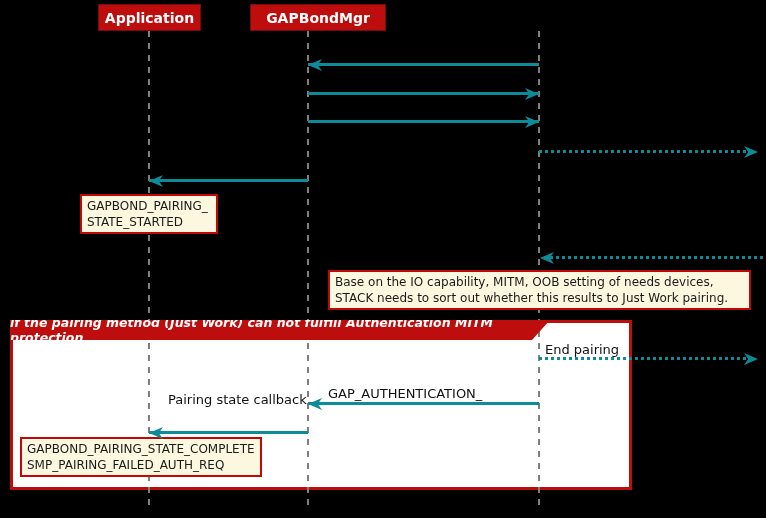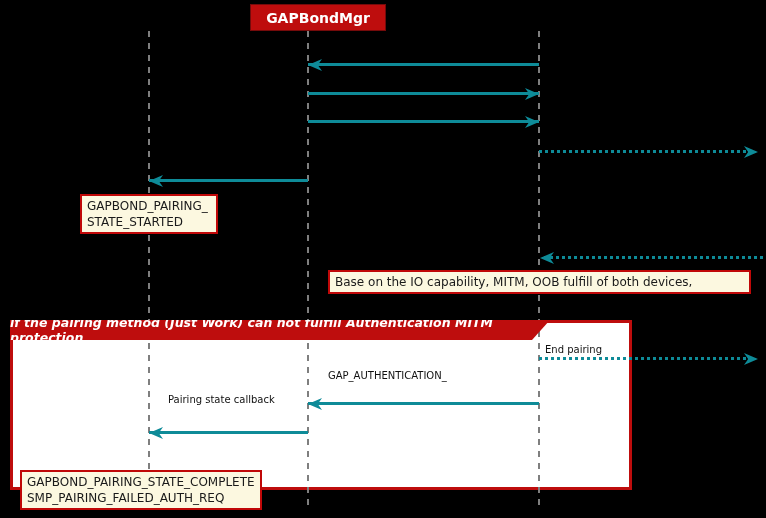--- a/index.html
+++ b/index.html
@@ -28,21 +28,21 @@
 
   .msg{position:absolute;z-index:5;}
   .msg i{position:absolute;display:block;}
   .line{height:3px;left:0;right:0;top:4px;background:var(--arrow);}
   .line.dotted{background:repeating-linear-gradient(90deg,var(--arrow) 0 3px,transparent 3px 6px);}
   .head{width:14px;height:12px;top:0;background:var(--arrow);}
   .head-left{left:0;clip-path:polygon(100% 0,0 50%,100% 100%,70% 50%);}
   .head-right{right:0;clip-path:polygon(0 0,100% 50%,0 100%,30% 50%);}
 
   .msg-label{position:absolute;z-index:5;color:var(--message-text);
-    font-size:10px;line-height:15px;white-space:nowrap;}
+    font-size:13px;line-height:15px;white-space:nowrap;}
 </style>
 </head>
 <body>
 
 <div id="stage">
 
   <div class="frame-body"></div>
 
   <div class="lifeline" style="left:148px"></div>
   <div class="lifeline" style="left:307px"></div>
@@ -50,23 +50,24 @@
 
   <div class="frame-pentagon">
     <span>if the pairing method (Just Work) can not fulfill Authentication MITM protection</span>
   </div>
 
   <div class="note" style="left:80px;top:194px;min-width:138px">
     <div>GAPBOND_PAIRING_</div>
     <div>STATE_STARTED</div>
   </div>
   <div class="note" style="left:328px;top:270px;min-width:423px">
-    <div>Base on the IO capability, MITM, OOB fulfill of both devices,</div>
+    <div>Base on the IO capability, MITM, OOB setting of needs devices,</div>
+    <div>STACK needs to sort out whether this results to Just Work pairing.</div>
   </div>
-  <div class="note" style="left:20px;top:470px;min-width:209px">
+  <div class="note" style="left:20px;top:437px;min-width:209px">
     <div>GAPBOND_PAIRING_STATE_COMPLETE</div>
     <div>SMP_PAIRING_FAILED_AUTH_REQ</div>
   </div>
 
   <div class="msg" style="left:308px;top:59px;width:231px;height:12px">
     <i class="line"></i>
       <i class="head head-left"></i>
   </div>
   <div class="msg" style="left:308px;top:88px;width:231px;height:12px">
     <i class="line"></i>
@@ -95,20 +96,21 @@
   <div class="msg" style="left:308px;top:398px;width:231px;height:12px">
     <i class="line"></i>
       <i class="head head-left"></i>
   </div>
   <div class="msg" style="left:149px;top:427px;width:159px;height:12px">
     <i class="line"></i>
       <i class="head head-left"></i>
   </div>
 
   <div class="msg-label" style="left:545px;top:342px">End pairing</div>
-  <div class="msg-label" style="left:328px;top:368px">
+  <div class="msg-label" style="left:328px;top:386px">
     <div>GAP_AUTHENTICATION_</div>
   </div>
   <div class="msg-label" style="left:168px;top:392px">Pairing state callback</div>
 
+  <div class="participant" style="left:98px;width:103px">Application</div>
   <div class="participant" style="left:250px;width:136px">GAPBondMgr</div>
 
 </div>
 
 </body></html>

